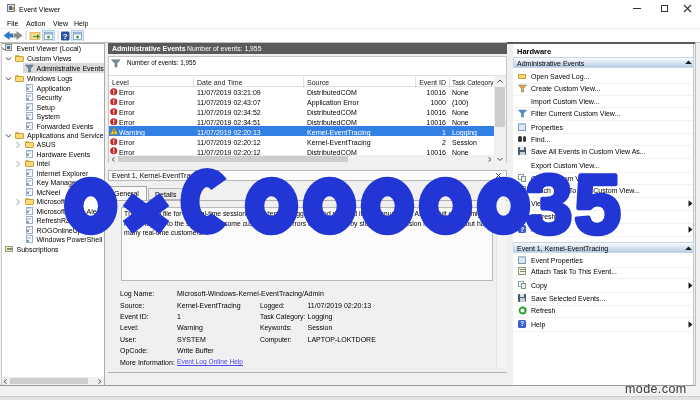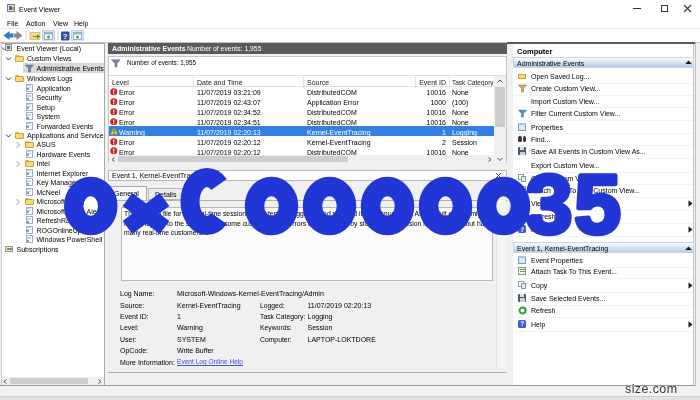--- a/index.html
+++ b/index.html
@@ -325,21 +325,21 @@
 <div class="abs t" style="left:177px;top:334.5px">SYSTEM</div>
 <div class="abs" style="left:260px;top:334.5px;font-size:6.8px;line-height:9px;white-space:nowrap">Computer:</div>
 <div class="abs t" style="left:307.5px;top:334.5px">LAPTOP-LOKTDORE</div>
 <div class="abs t" style="left:120px;top:346.0px">OpCode:</div>
 <div class="abs t" style="left:177px;top:346.0px">Write Buffer</div>
 <div class="abs t" style="left:120px;top:357.5px">More Information:</div>
 <div class="abs" style="left:177px;top:358px;font-size:6.6px;white-space:nowrap;color:#4a4ae0;text-decoration:underline">Event Log Online Help</div>
 
 <div class="abs" style="left:513px;top:43px;width:181px;height:342px;background:#fff;border-right:1px solid #c5c5c5"></div>
 <div class="abs" style="left:507px;top:42px;width:188px;height:1.5px;background:#5a5a5a"></div>
-<div class="abs" style="left:517px;top:46.5px;font-size:7.5px;font-weight:bold;color:#000">Computer</div>
+<div class="abs" style="left:517px;top:46.5px;font-size:7.5px;font-weight:bold;color:#000">Hardware</div>
 <div class="abs" style="left:513px;top:56.5px;width:181px;height:11px;background:linear-gradient(#fafcfe,#b6cde5);border:1px solid #c4d6ea"></div>
 <div class="abs t" style="left:517px;top:58.5px">Administrative Events</div>
 <svg class="abs" style="left:685px;top:60px" width="7" height="5" viewBox="0 0 7 5">
     <polygon points="3.5,0.5 6.8,4 0.2,4" fill="#1a1a1a"></polygon>
   </svg>
 
 <div class="abs" style="left:518px;top:74.1px;width:8px;height:5px;background:#ffd878;border:0.5px solid #caa23c"></div>
 <div class="abs t" style="left:531px;top:72.1px">Open Saved Log...</div>
 <div class="abs" style="left:514px;top:82.6px;width:179px;height:1px;background:#f2f2f2"></div>
 <svg class="abs" style="left:518px;top:84.4px" width="9" height="9" viewBox="0 0 9 9">
@@ -433,21 +433,21 @@
 <div class="abs" style="left:518px;top:319.5px;width:8px;height:8px;background:#3a5fcd;border-radius:1.5px"></div>
 <div class="abs" style="left:520.2px;top:320.0px;color:#fff;font-size:6.5px;font-weight:bold">?</div>
 <div class="abs t" style="left:531px;top:319.5px">Help</div>
 <svg class="abs" style="left:688px;top:320.5px" width="5" height="7" viewBox="0 0 5 7">
     <polygon points="0.5,0.3 4.5,3.5 0.5,6.7" fill="#1a1a1a"></polygon>
   </svg>
 <div class="abs" style="left:514px;top:330.5px;width:179px;height:1px;background:#f2f2f2"></div>
 
 <div class="abs" style="left:0;top:386px;width:700px;height:14px;background:#f2f2f2"></div>
 <div class="abs" style="left:0;top:396px;width:700px;height:4px;background:#e2e2e2;border-top:1px solid #cfcfcf"></div>
-<div class="abs" style="left:625px;top:382px;font-size:12.5px;letter-spacing:0.4px;color:#3a3a3a;white-space:nowrap">size.com</div>
+<div class="abs" style="left:625px;top:382px;font-size:12.5px;letter-spacing:0.4px;color:#3a3a3a;white-space:nowrap">mode.com</div>
 
 <svg class="abs" style="left:0;top:0;z-index:50" width="700" height="400" viewBox="0 0 700 400">
     <ellipse cx="90.75" cy="206" rx="17" ry="19.6" fill="none" stroke="#2136d4" stroke-width="19.5"></ellipse>
     <ellipse cx="271.5" cy="206" rx="17" ry="19.6" fill="none" stroke="#2136d4" stroke-width="19.5"></ellipse>
     <ellipse cx="329.5" cy="206" rx="17" ry="19.6" fill="none" stroke="#2136d4" stroke-width="19.5"></ellipse>
     <ellipse cx="387.5" cy="206" rx="17" ry="19.6" fill="none" stroke="#2136d4" stroke-width="19.5"></ellipse>
     <ellipse cx="445.5" cy="206" rx="17" ry="19.6" fill="none" stroke="#2136d4" stroke-width="19.5"></ellipse>
     <ellipse cx="503.5" cy="206" rx="17" ry="19.6" fill="none" stroke="#2136d4" stroke-width="19.5"></ellipse>
     <path d="M127.5 199.5 L164.5 227.5 M164.5 199.5 L127.5 227.5" stroke="#2136d4" stroke-width="16" fill="none"></path>
     <path d="M219 184.5 A 17 24 0 1 0 219 218.5" fill="none" stroke="#2136d4" stroke-width="19"></path>

